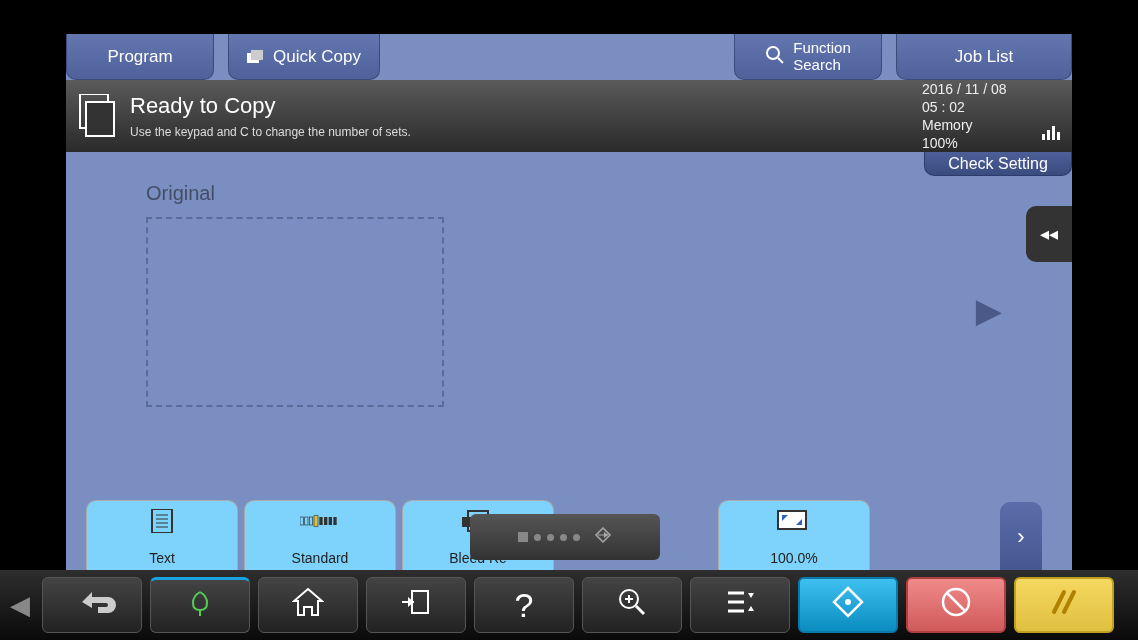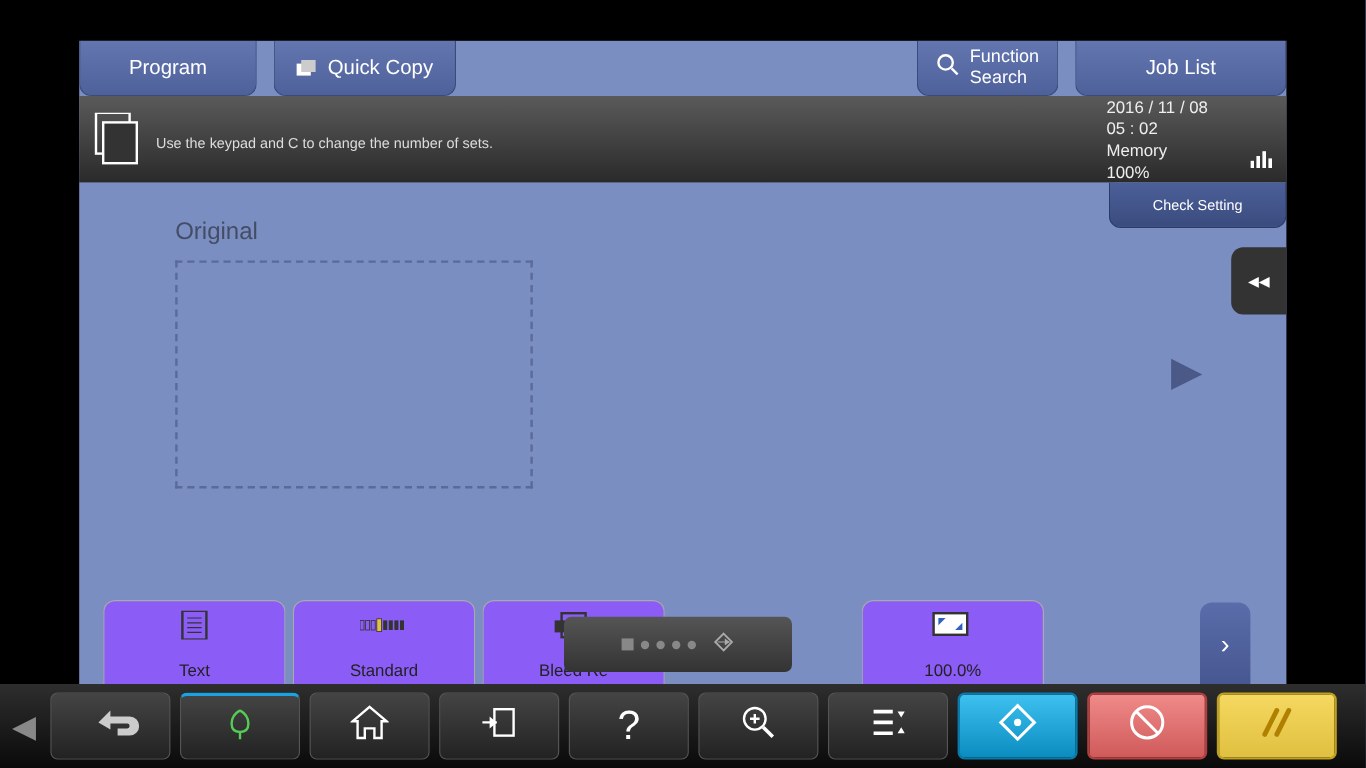--- a/index.html
+++ b/index.html
@@ -2,43 +2,43 @@
 <html><head>
 <meta charset="utf-8">
 <style>
 * { margin: 0; padding: 0; box-sizing: border-box; font-family: Arial, sans-serif; }
 body { background: #000; width: 1138px; height: 640px; overflow: hidden; }
 .screen { position: absolute; left: 66px; top: 34px; width: 1006px; height: 538px; background: #7b8ec2; }
 .top-buttons { display: flex; gap: 6px; padding: 0; height: 46px; }
 .top-btn { background: linear-gradient(#6476b0,#4f619a); color: #fff; border-radius: 0 0 10px 10px; display: flex; align-items: center; justify-content: center; font-size: 17px; border: 1px solid #3a4a7a; border-top: none; }
 .btn-program { width: 148px; }
 .btn-quick { width: 152px; margin-left: 8px; }
-.btn-func { width: 118px; margin-left: auto; gap: 8px; font-size: 15px; text-align: left; line-height: 1.1; }
+.btn-func { width: 148px; margin-left: auto; gap: 8px; font-size: 15px; text-align: left; line-height: 1.1; }
 .btn-joblist { width: 176px; margin-left: 8px; margin-right: 0; }
 .quick-icon { width: 18px; height: 14px; display: inline-flex; margin-right: 8px; }
 .status-bar { display: flex; background: linear-gradient(#5a5a5a,#2a2a2a); height: 72px; color: #fff; align-items: center; padding: 0 10px; position: relative; }
 .doc-icon { width: 42px; height: 44px; margin-right: 12px; }
 .status-text { flex: 1; }
 .status-title { font-size: 22px; font-weight: normal; }
 .status-sub { font-size: 12px; color: #ddd; margin-top: 6px; }
 .sets-box { width: 110px; }
 .sets-label { font-size: 13px; color: #ccc; }
 .sets-val { display: flex; align-items: center; justify-content: flex-end; }
 .keypad-icon { width: 28px; height: 22px; background: #888; display: inline-block; margin-right: 8px; }
 .sets-num { font-size: 34px; }
 .meta { width: 140px; text-align: left; font-size: 14px; line-height: 1.3; color: #eee; }
-.check-setting { position: absolute; right: 0; top: 118px; width: 148px; height: 38px; background: linear-gradient(#4c5f99,#3a4c7e); color: #fff; display: flex; align-items: center; justify-content: center; font-size: 12px; border-radius: 0 0 10px 10px; border: 1px solid #2a3a6a; border-top: none; margin-left: 44px; }
+.check-setting { position: absolute; right: 0; top: 118px; width: 148px; height: 24px; background: linear-gradient(#4c5f99,#3a4c7e); color: #fff; display: flex; align-items: center; justify-content: center; font-size: 16px; border-radius: 0 0 10px 10px; border: 1px solid #2a3a6a; border-top: none; margin-left: 44px; }
 .collapse-tab { position: absolute; right: 0; top: 172px; width: 46px; height: 56px; background: #333; border-radius: 10px 0 0 10px; display: flex; align-items: center; justify-content: center; color: #fff; font-size: 18px; }
 .preview-area { display: flex; padding: 30px 80px; gap: 23px; align-items: center; }
 .preview-col { flex: 1; }
 .preview-label { color: #444d66; font-size: 20px; margin-bottom: 12px; }
 .preview-box { border: 2px dashed #5a6a99; height: 190px; width: 298px; }
 .arrow-mid { color: #4a5988; font-size: 34px; margin: 0 -10px; align-self: center; padding-top: 30px; }
 .options-row { position: absolute; bottom: 0; left: 0; right: 0; display: flex; gap: 6px; padding: 0 20px 0 20px; height: 76px; align-items: flex-end; }
-.opt-card { background: #8b5cf6; border-radius: 10px 10px 0 0; width: 152px; height: 72px; display: flex; flex-direction: column; align-items: center; justify-content: center; gap: 16px; border: 1px solid #aaa; border-bottom: none; font-size: 14px; color: #222; position: relative; overflow: hidden; }
+.opt-card { background: #7dd3fc; border-radius: 10px 10px 0 0; width: 152px; height: 72px; display: flex; flex-direction: column; align-items: center; justify-content: center; gap: 16px; border: 1px solid #aaa; border-bottom: none; font-size: 14px; color: #222; position: relative; overflow: hidden; }
 .opt-icon { width: 40px; height: 26px; display: flex; align-items: center; justify-content: center; }
 .opt-overlay { position: absolute; background: linear-gradient(#555,#333); width: 190px; height: 46px; border-radius: 6px; left: 404px; bottom: 12px; display: flex; align-items: center; justify-content: center; gap: 6px; }
 .opt-overlay .dot { width: 7px; height: 7px; border-radius: 50%; background: #888; }
 .opt-overlay .sq { width: 10px; height: 10px; background: #888; }
 .opt-next { background: linear-gradient(#5a6daa,#465690); width: 42px; height: 70px; border-radius: 10px 10px 0 0; display: flex; align-items: center; justify-content: center; color: #fff; font-size: 22px; margin-left: auto; margin-right: 10px; }
 .bottom-bar { position: absolute; left: 0; bottom: 0; width: 1138px; height: 70px; background: linear-gradient(#2e2e2e,#0a0a0a); display: flex; align-items: center; padding: 0 6px; gap: 8px; }
 .bb-arrow { color: #888; font-size: 26px; padding: 0 4px; }
 .bb-btn { width: 100px; height: 56px; background: linear-gradient(#444,#222); border: 1px solid #555; border-radius: 6px; display: flex; align-items: center; justify-content: center; color: #fff; font-size: 26px; }
 .bb-btn.back { width: 100px; }
 .bb-btn.eco { border-top: 3px solid #1aa3e0; }
@@ -80,20 +80,21 @@
   </div>
 
   <div class="status-bar">
     <span class="doc-icon">
       <svg viewBox="0 0 42 44">
           <rect x="4" y="0" width="28" height="34" fill="none" stroke="#fff" stroke-width="2"></rect>
           <rect x="10" y="8" width="28" height="34" fill="#333" stroke="#fff" stroke-width="2"></rect>
         </svg>
     </span>
     <div class="status-text">
+      <div class="status-title">Ready to Copy</div>
       <div class="status-sub">Use the keypad and C to change the number of sets.</div>
     </div>
     <div class="meta">
       <div>2016 / 11 / 08</div>
       <div>05 : 02</div>
       <div>Memory</div>
       <div>100%</div>
     </div>
   </div>
 

